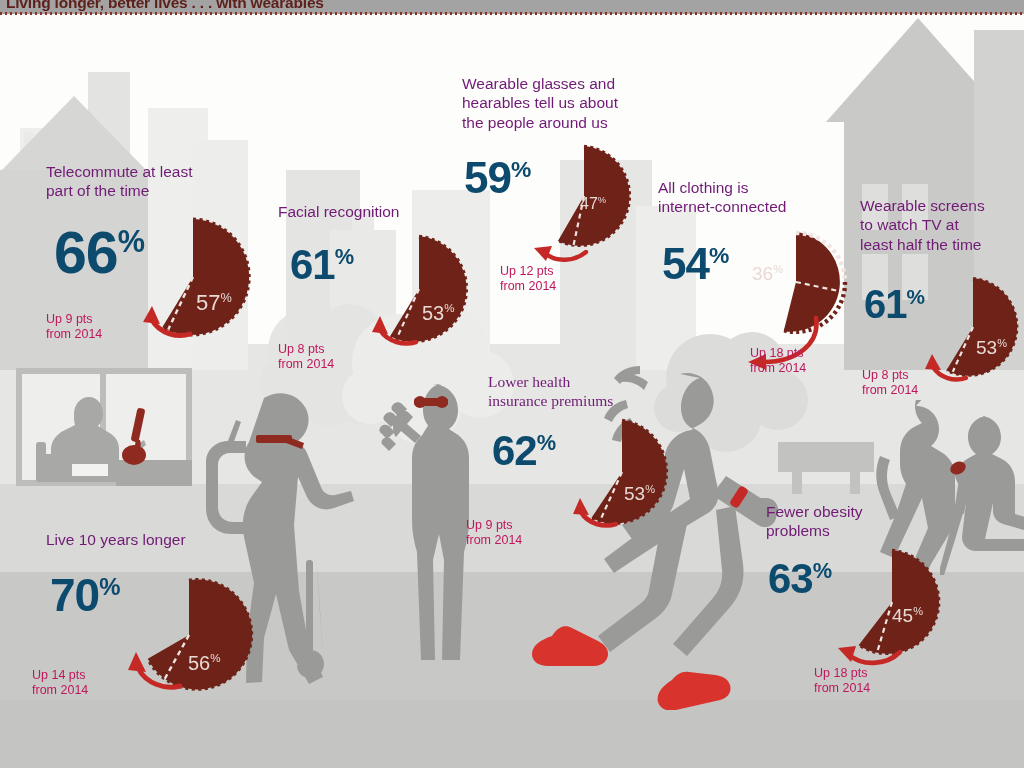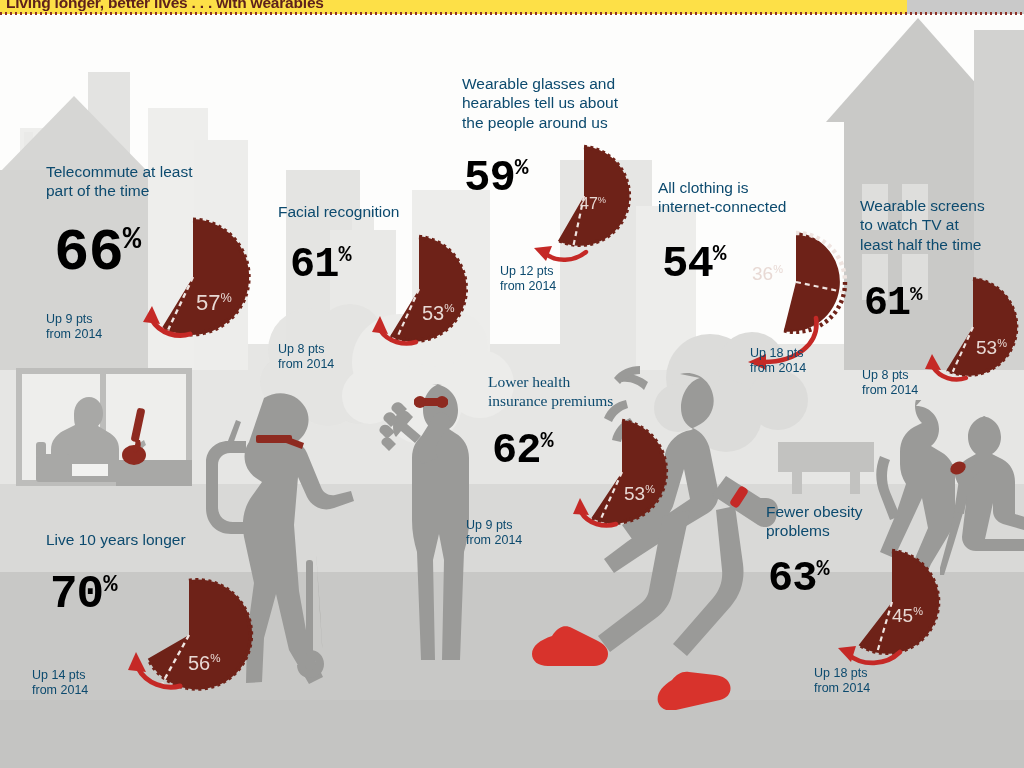--- a/index.html
+++ b/index.html
@@ -19,46 +19,46 @@
   .ground2 { position:absolute; left:0; top:700px; right:0; bottom:0; background:#c4c4c2; }
 
   .shape { position:absolute; background:#e3e3e1; }
   .shape.dk { background:#d4d4d2; }
   .shape.dk2 { background:#cbcbc9; }
   .shape.lt { background:#eeeeec; }
   .tri { position:absolute; width:0; height:0; }
 
   
   .header {
-    position:absolute; left:0; top:0; width:907px; height:14px;
-    background:#fde047; z-index:40; overflow:hidden;
+    position:absolute; left:0; top:0; width:1024px; height:14px;
+    background:#a3a3a3; z-index:40; overflow:hidden;
   }
   .header h1 {
     position:absolute; left:6px; top:-6px;
     font-size:15.5px; font-weight:bold; color:#5d211c;
     letter-spacing:-0.2px; white-space:nowrap;
   }
   .dotline {
     position:absolute; left:0; top:12px; width:1024px; height:3px; z-index:41;
     background-image: repeating-linear-gradient(to right,#8c2f28 0 2px, transparent 2px 5px);
   }
 
   
   .stat { position:absolute; z-index:20; }
   .stat .caption {
-    font-size:15.5px; line-height:1.25; color:#0c4a6e;
+    font-size:15.5px; line-height:1.25; color:#701a75;
     font-weight:normal; white-space:pre-line;
   }
   .stat .bigpct {
-    position:absolute; color:#000000; font-weight:bold;
-    line-height:1; white-space:nowrap; letter-spacing:-1px;font-family:Liberation Mono, monospace;
+    position:absolute; color:#0c4a6e; font-weight:bold;
+    line-height:1; white-space:nowrap; letter-spacing:-1px;
   }
   .stat .bigpct .sym { font-size:0.52em; vertical-align:super; letter-spacing:0; }
   .stat .note {
-    position:absolute; font-size:12.5px; line-height:1.22; color:#0c4a6e;
+    position:absolute; font-size:12.5px; line-height:1.22; color:#be185d;
     white-space:pre-line;
   }
   .pieWrap { position:absolute; }
   .pieWrap svg { display:block; overflow:visible; }
   .prevlbl {
     position:absolute; color:#e8d9d4; font-weight:normal; white-space:nowrap;
     line-height:1; pointer-events:none;
   }
   .prevlbl .sym { font-size:0.58em; vertical-align:super; }
 

